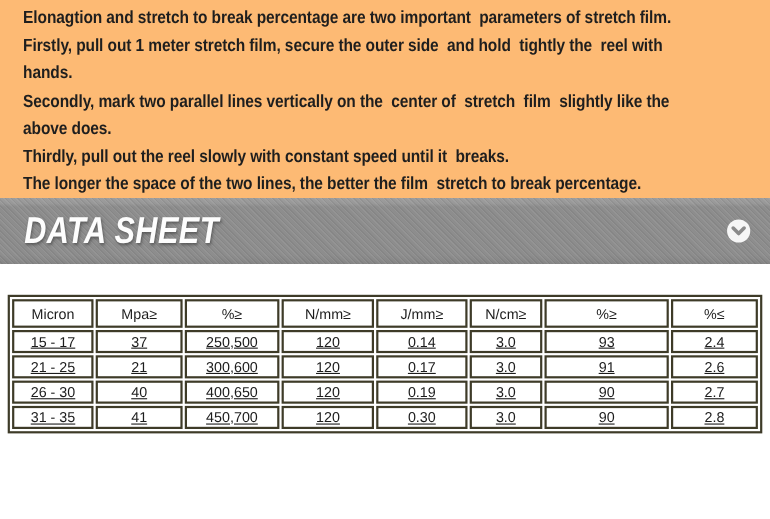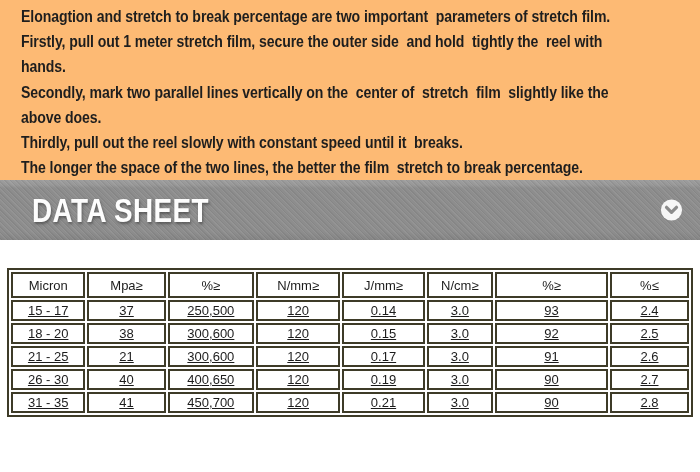--- a/index.html
+++ b/index.html
@@ -32,27 +32,28 @@
   .banner {
     position: relative;
     height: 60px;
     background-image:
       repeating-linear-gradient(45deg, rgba(255,255,255,0.06) 0 1px, rgba(0,0,0,0.05) 1px 2px, transparent 2px 4px),
       linear-gradient(180deg, #9d9d9d 0px, #989898 5px, #8d8d8d 8px, #8d8d8d 52px, #858585 60px);
     cursor: pointer;
   }
   .banner-title {
     position: absolute;
-    left: 32px; top: 50%;
+    left: 22px; top: 50%;
     transform: translateY(-50%);
     font-size: 34px;
     font-weight: bold;
     color: #fdfdfd;
     letter-spacing: 0.5px;
     text-shadow: 1px 2px 3px rgba(50,50,50,0.55);
+    font-style: italic;
   }
   .banner-title span {
     display: inline-block;
     transform: scaleX(0.82);
     transform-origin: 0 50%;
   }
   .toggle-btn {
     position: absolute;
     right: 17px; top: 50%;
     transform: translateY(-50%);
@@ -157,30 +158,20 @@
         <td>15 - 17</td>
         <td>37</td>
         <td>250,500</td>
         <td>120</td>
         <td>0.14</td>
         <td>3.0</td>
         <td>93</td>
         <td>2.4</td>
       </tr>
       <tr class="data-row">
-        <td>18 - 20</td>
-        <td>38</td>
-        <td>300,600</td>
-        <td>120</td>
-        <td>0.15</td>
-        <td>3.0</td>
-        <td>92</td>
-        <td>2.5</td>
-      </tr>
-      <tr class="data-row">
         <td>21 - 25</td>
         <td>21</td>
         <td>300,600</td>
         <td>120</td>
         <td>0.17</td>
         <td>3.0</td>
         <td>91</td>
         <td>2.6</td>
       </tr>
       <tr class="data-row">
@@ -191,19 +182,19 @@
         <td>0.19</td>
         <td>3.0</td>
         <td>90</td>
         <td>2.7</td>
       </tr>
       <tr class="data-row">
         <td>31 - 35</td>
         <td>41</td>
         <td>450,700</td>
         <td>120</td>
-        <td>0.21</td>
+        <td>0.30</td>
         <td>3.0</td>
         <td>90</td>
         <td>2.8</td>
       </tr>
     </tbody>
 </table>
 
 </body></html>

